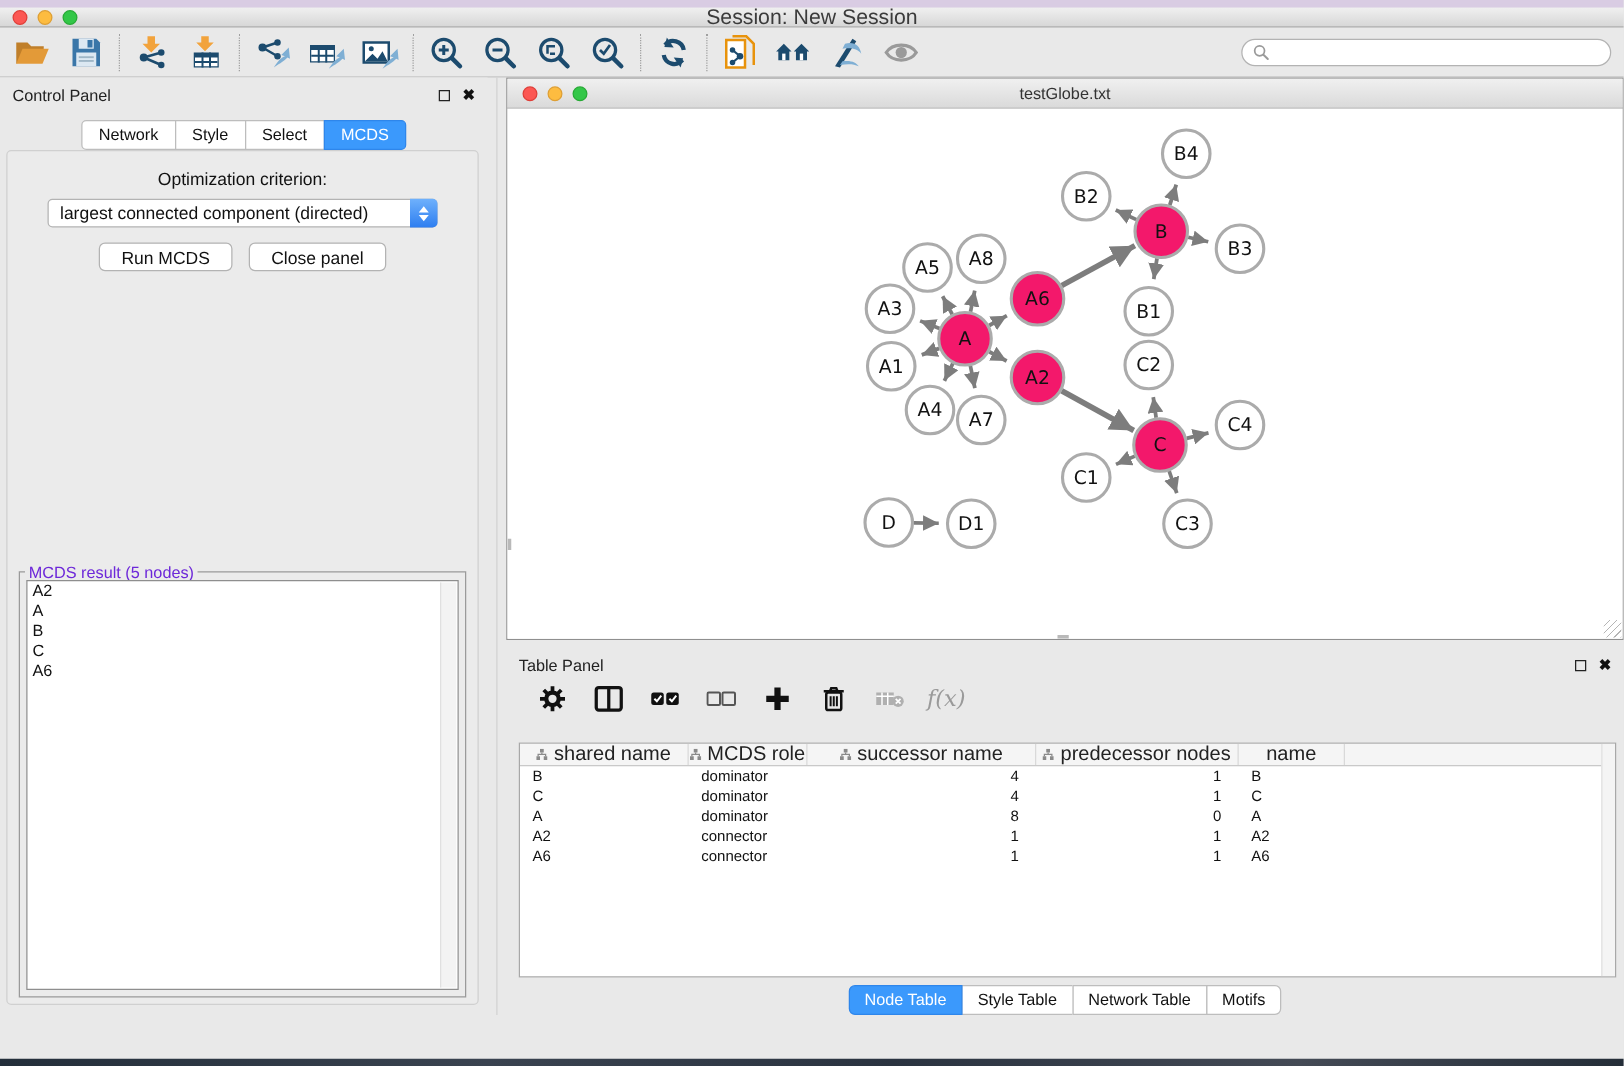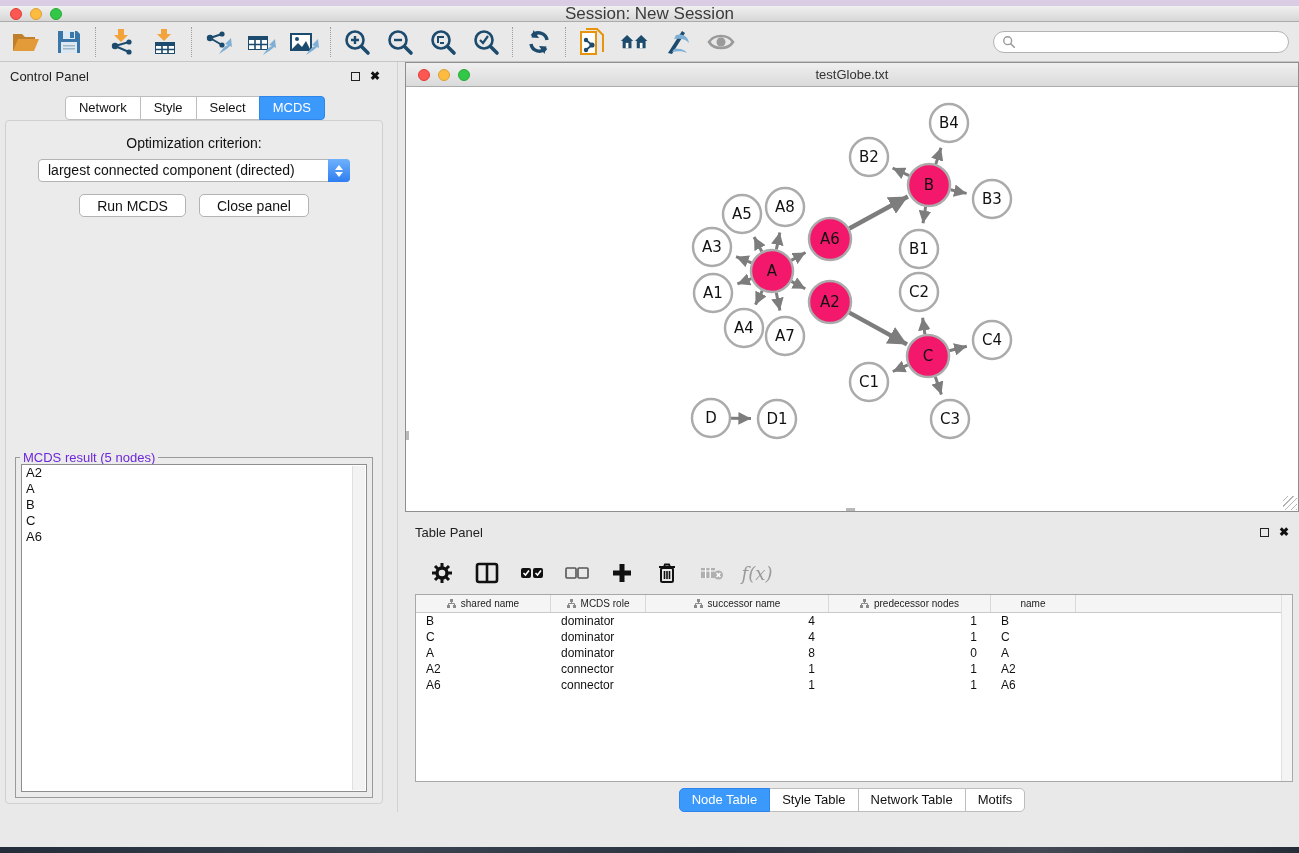--- a/index.html
+++ b/index.html
@@ -68,27 +68,27 @@
   .nw-titlebar .lights { top:6px; left:12px; }
   .nw-title { text-align:center; font-size:13px; color:#333; line-height:23px; }
   .nw-canvas { position:absolute; left:0; top:24px; right:0; bottom:0; background:#fff; overflow:hidden; }
   .resize-grip { position:absolute; right:1px; bottom:1px; width:14px; height:14px;
     background:repeating-linear-gradient(135deg, transparent 0 3px, #b5b5b5 3px 4px); }
   .tick-left { position:absolute; left:0; top:344px; width:3px; height:9px; background:#b9b9b9; }
   .tick-bottom { position:absolute; left:440px; bottom:0; width:9px; height:3px; background:#b9b9b9; }
 
   
   .table-panel { position:absolute; left:405px; top:518px; width:894px; height:300px; background:#E9E9E9; }
-  .tp-toolbar { position:absolute; left:8px; right:8px; top:42px; height:40px; display:flex; align-items:flex-start;
+  .tp-toolbar { position:absolute; left:8px; right:8px; top:14px; height:40px; display:flex; align-items:flex-end;
     gap:19px; padding-left:16px; }
   .tp-toolbar .tbtn { width:26px; height:26px; }
   .fx { font-family:"DejaVu Serif", serif; font-style:italic; font-size:18px; color:#9a9a9a; }
   .tp-table { position:absolute; left:10px; right:6px; top:76px; bottom:36px; background:#fff; border:1px solid #a8a8a8; overflow:hidden; }
   .grid-header { display:flex; height:18px; background:#f5f5f5; border-bottom:1px solid #c9c9c9; }
-  .hcell { display:flex; align-items:center; justify-content:center; gap:5px; font-size:10px; color:#222;
+  .hcell { display:flex; align-items:center; justify-content:center; gap:5px; font-size:16px; color:#222;
     border-right:1px solid #d9d9d9; overflow:hidden; }
   .grid-row { display:flex; height:16px; }
   .rcell { font-size:12px; color:#111; line-height:16px; white-space:nowrap; overflow:hidden; }
   .tbl-scroll { position:absolute; top:0; bottom:0; right:0; width:11px; background:#f4f4f4; border-left:1px solid #e0e0e0; }
   .tp-tabs { position:absolute; left:0; right:0; bottom:6px; display:flex; justify-content:center; }
   .tp-tabs .seg-tab { padding:3px 12px 4px; }
   .tp-tabs .seg-tab:first-child { border-radius:5px 0 0 5px; }
   .tp-tabs .seg-tab:last-child { border-radius:0 5px 5px 0; }
 
   

